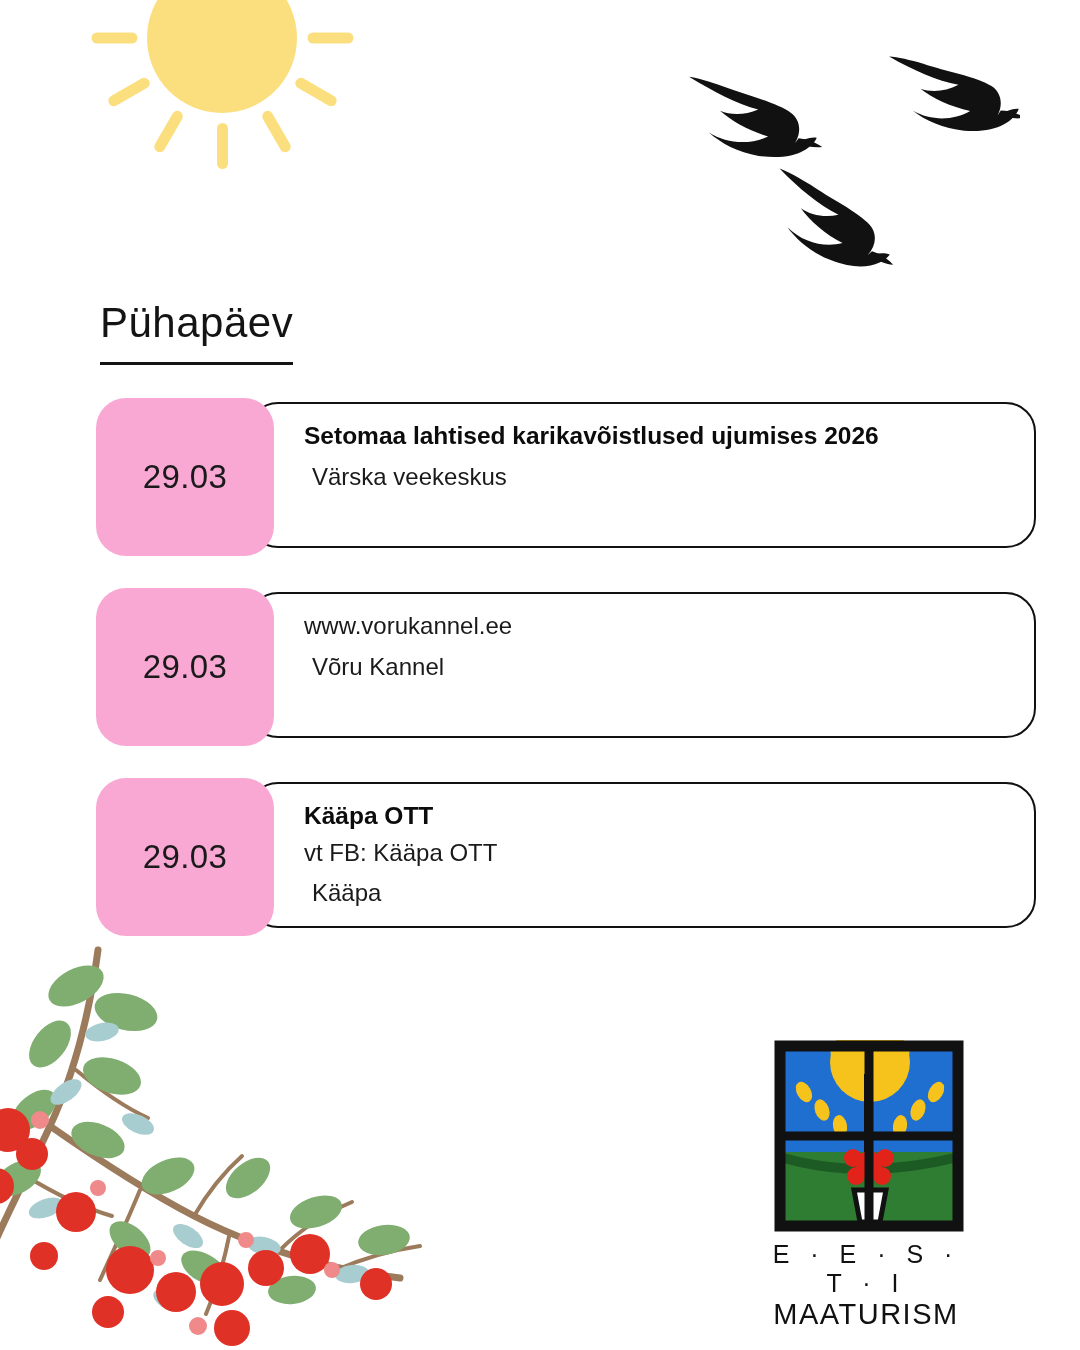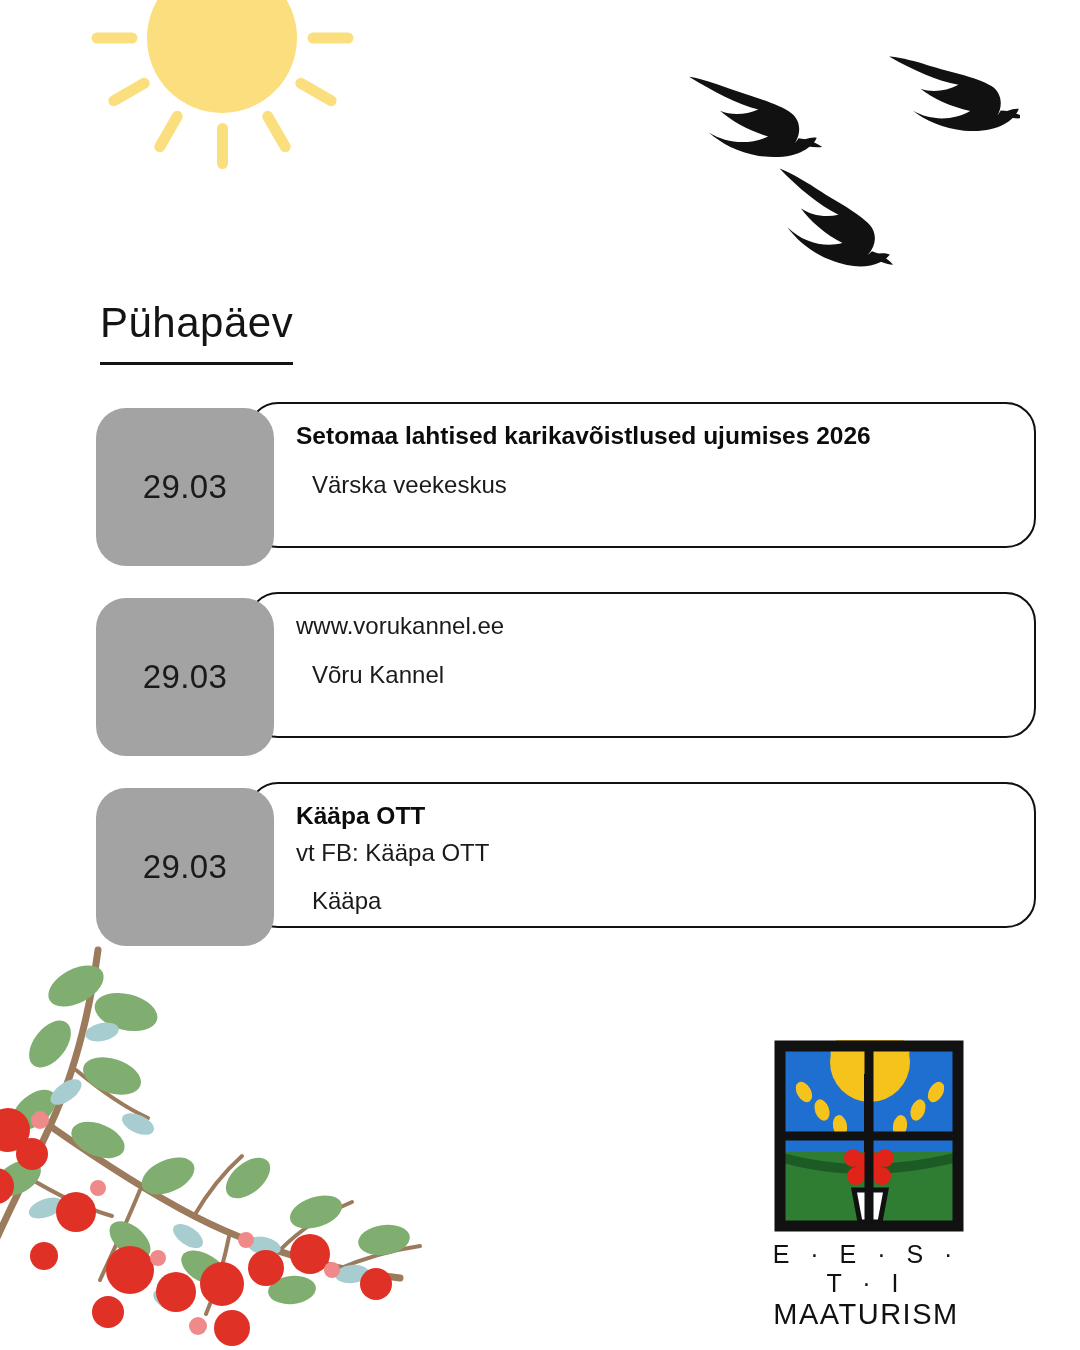--- a/index.html
+++ b/index.html
@@ -94,33 +94,32 @@
     background: #ffffff;
     box-sizing: border-box;
   }
   .event-date {
     position: absolute;
     left: 0;
     top: 0;
     width: 178px;
     height: 158px;
     border-radius: 30px;
-    background: #a3a3a3;
+    background: #f9a8d4;
     display: flex;
     align-items: center;
     justify-content: center;
     font-size: 33px;
     color: #1a1a1a;
     letter-spacing: 0.4px;
     z-index: 3;
-    margin-top: 10px;
   }
   .event-text {
     position: absolute;
-    left: 200px;
+    left: 208px;
     top: 22px;
     right: 30px;
     z-index: 2;
   }
   .event-title {
     font-size: 24.5px;
     font-weight: bold;
     color: #0c0c0c;
     line-height: 1.34;
     margin: 0 0 4px 0;
@@ -128,21 +127,21 @@
   .event-link {
     font-size: 24px;
     color: #1a1a1a;
     line-height: 1.36;
     margin: 0;
   }
   .event-venue {
     font-size: 24px;
     color: #1a1a1a;
     line-height: 1.36;
-    margin: 16px;
+    margin: 8px;
   }
 
   
   .floral {
     position: absolute;
     left: -20px;
     bottom: -10px;
     width: 540px;
     height: 420px;
     pointer-events: none;

